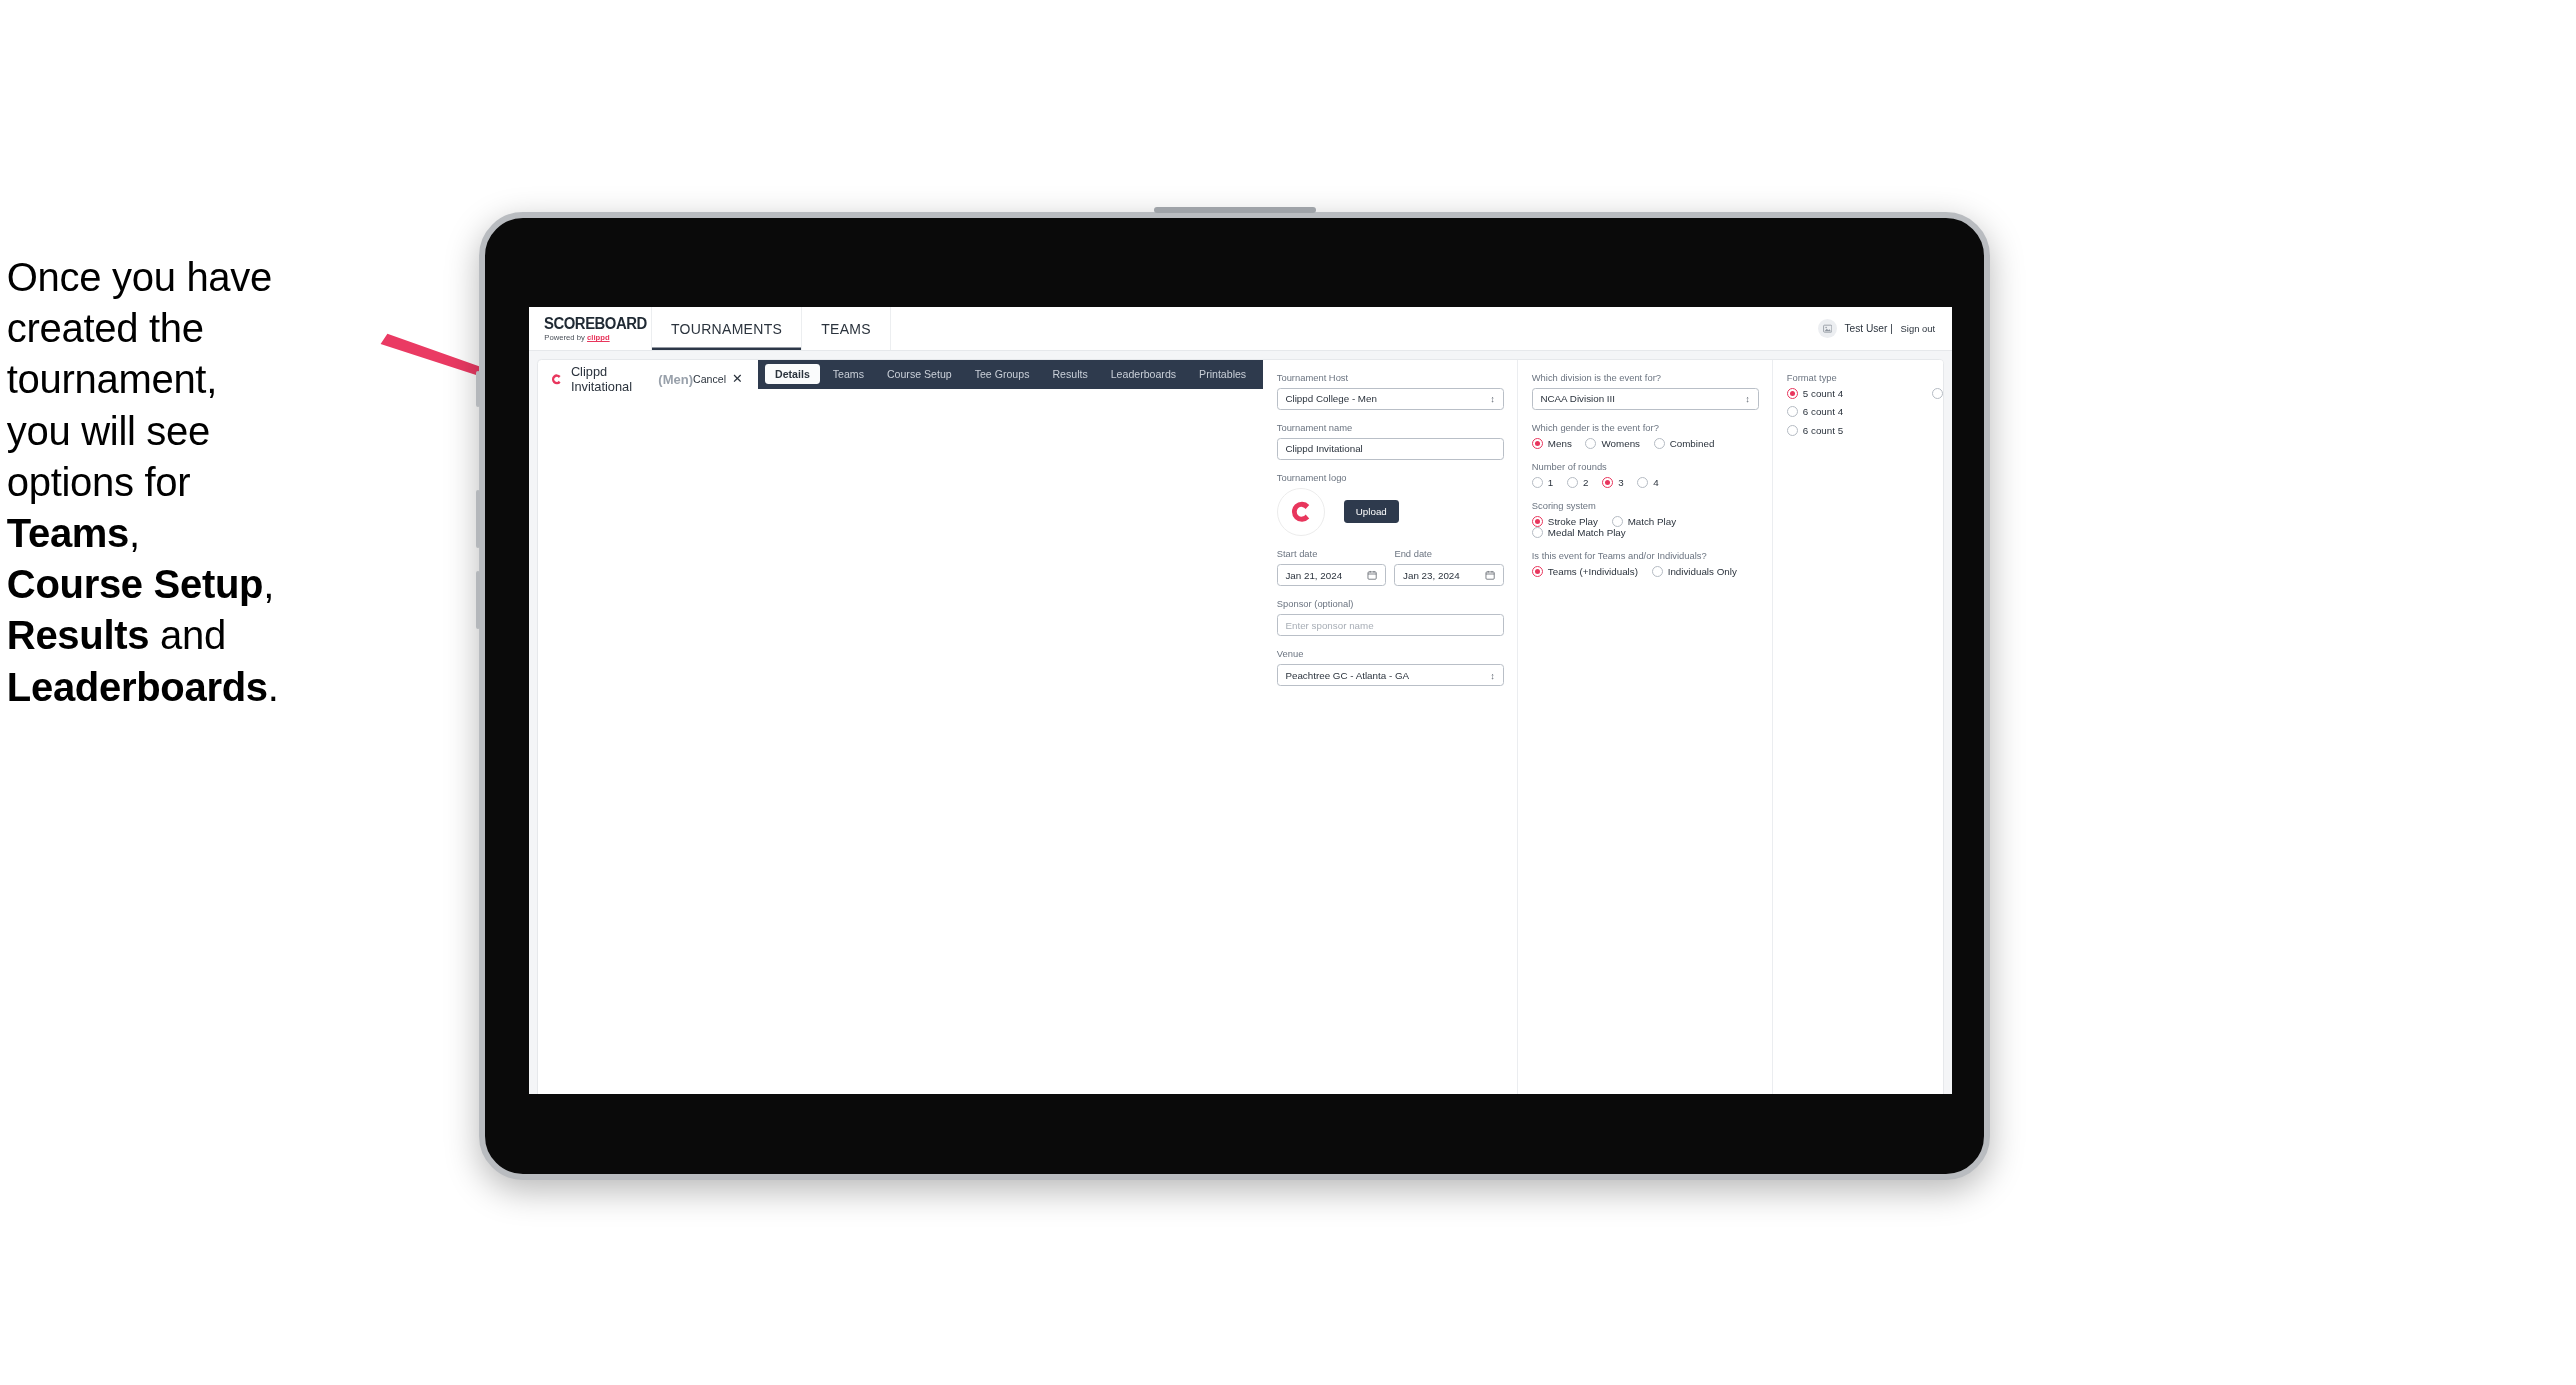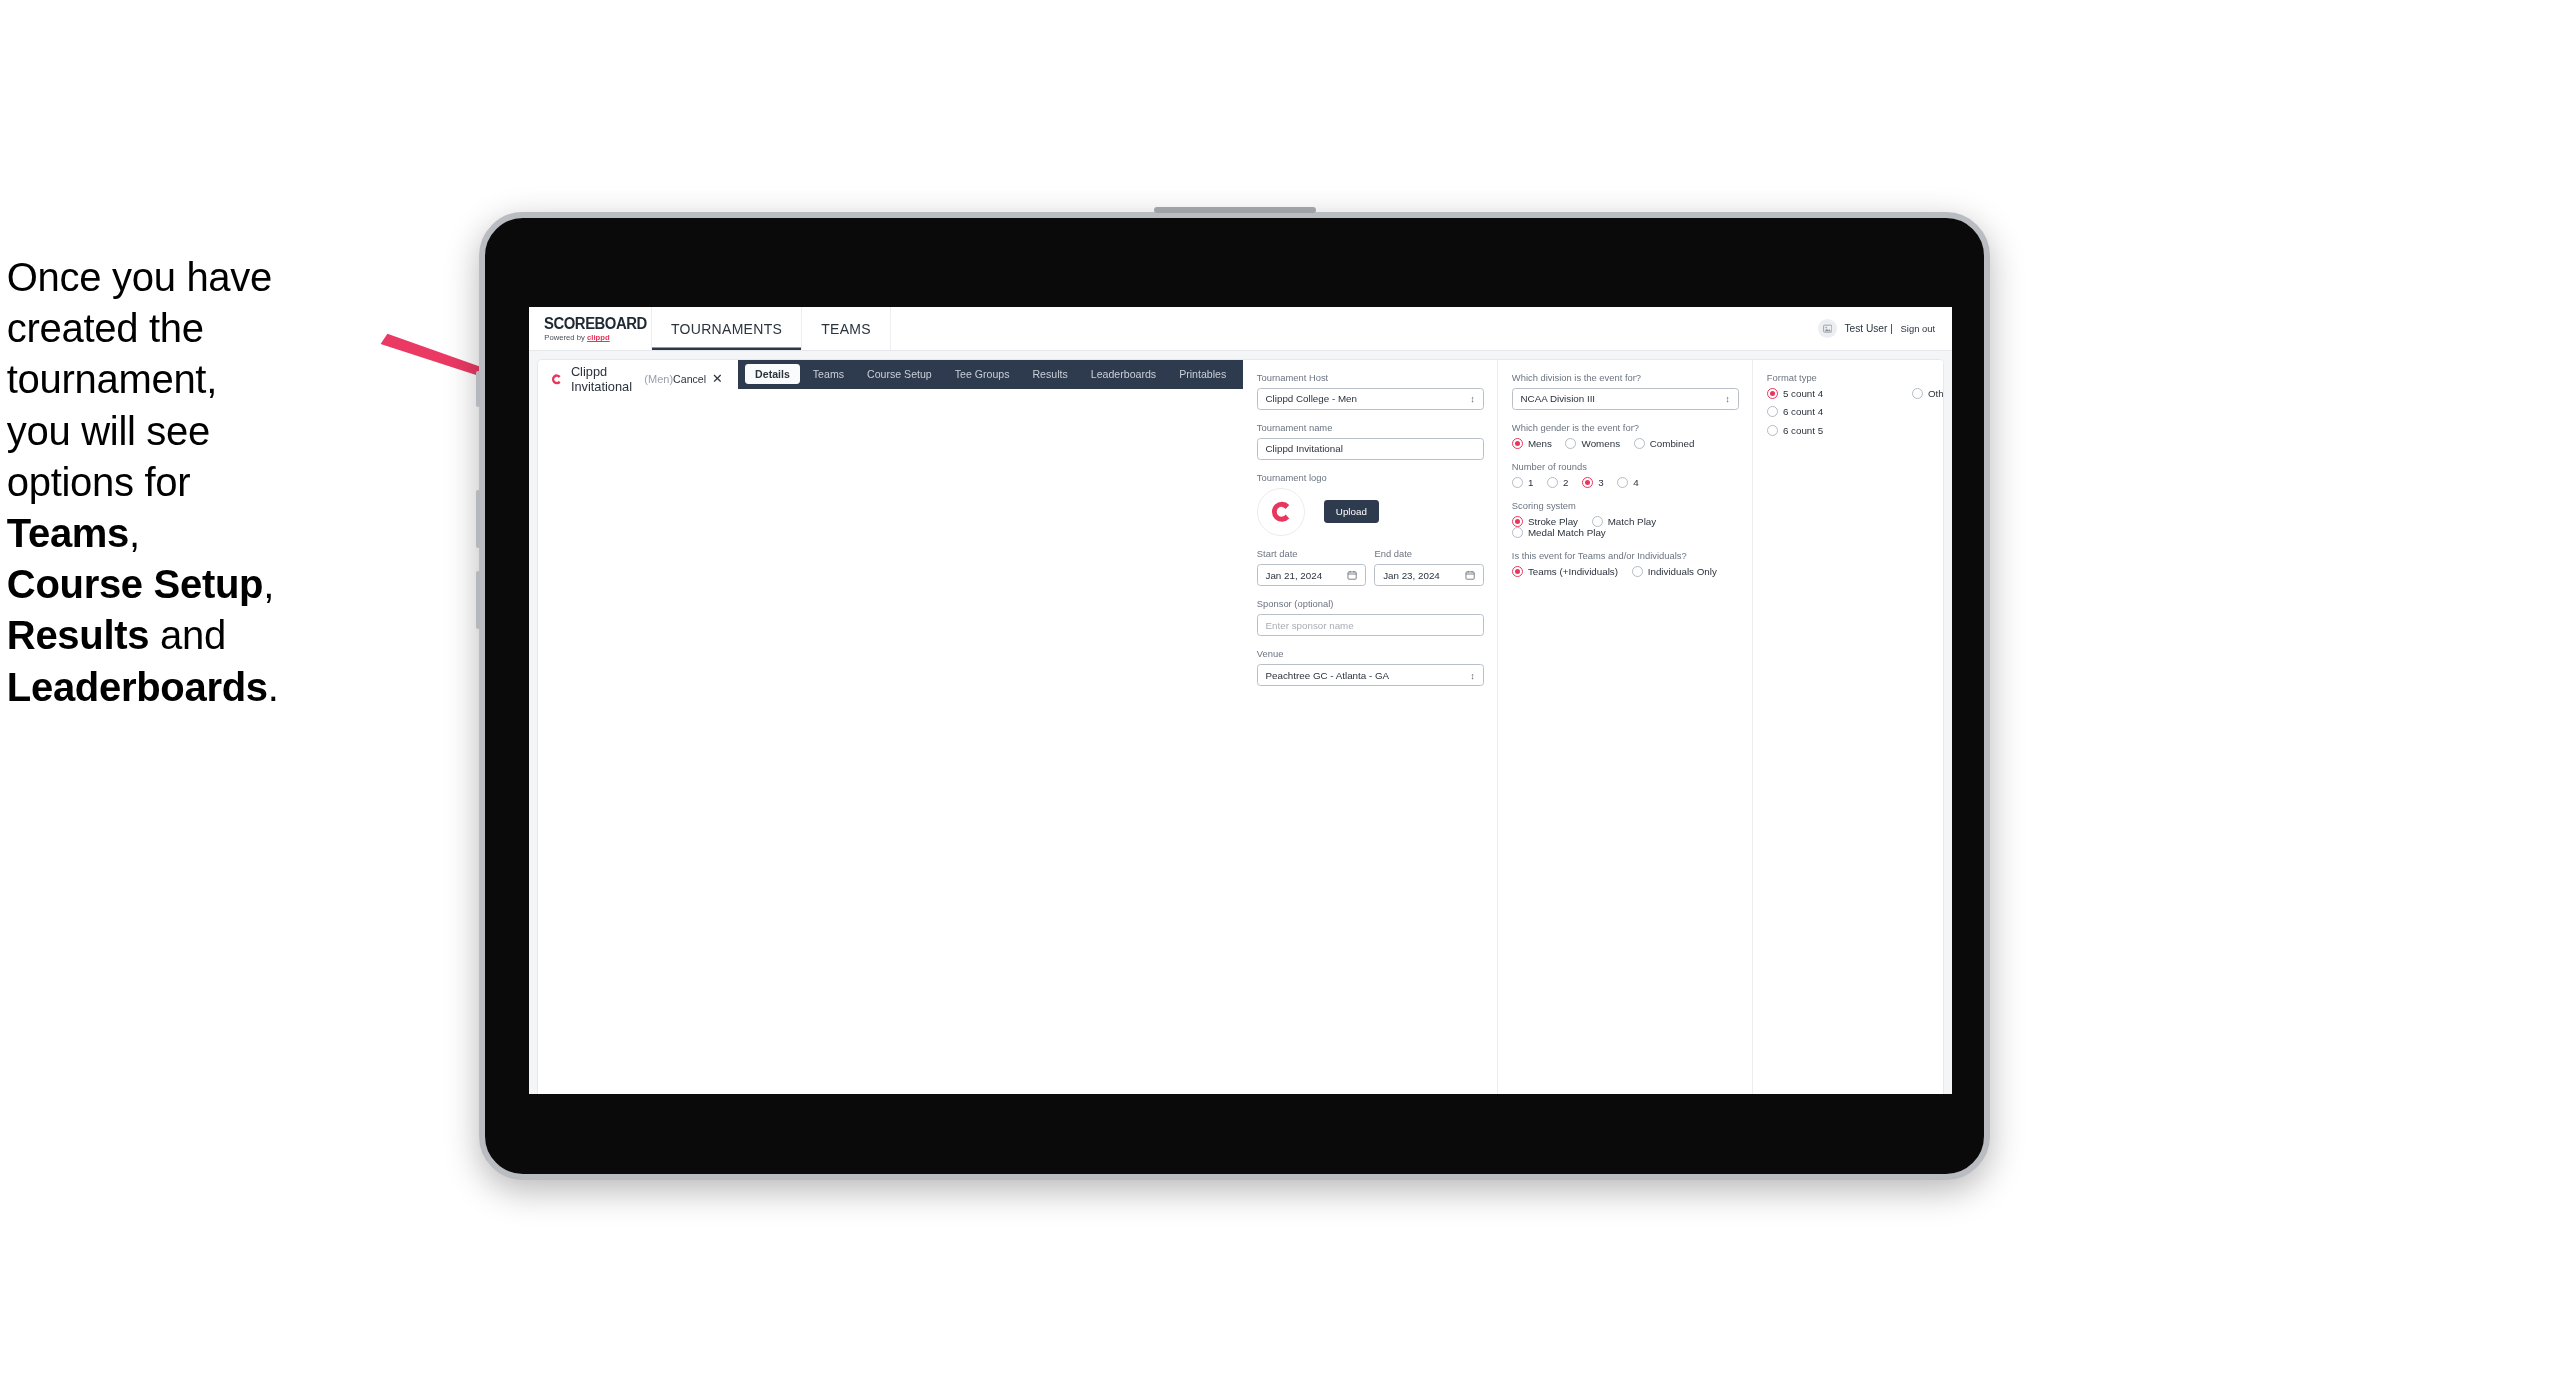--- a/index.html
+++ b/index.html
@@ -90,21 +90,21 @@
     display: flex; flex-direction: row; overflow: hidden;
   }
   #cardhead {
     height: 39px; display: flex; align-items: center; padding: 0 15.3px 0 12px;
   }
   .logo-c {
     width: 19px; height: 19px; margin-right: 8.5px;
     display: flex; align-items: center; justify-content: center;
   }
   .tname { font-size: 12.8px; color: #2b333d; }
-  .tgender { font-size: 11px; color: #98a0aa; margin-left: 6px; }
+  .tgender { font-size: 13px; color: #98a0aa; margin-left: 20px; font-weight: bold; }
   #cardhead .sp { flex: 1; }
   .cancelx { display: flex; align-items: center; gap: 6px; cursor: pointer; }
   .cancelx .t { font-size: 10.6px; color: #2b333d; }
   .cancelx .x { font-size: 12.8px; color: #2b333d; line-height: 1; }
 
   
   #tabs {
     background: #2e3a4d; height: 29px; display: flex; align-items: center;
     padding: 0 6.8px; gap: 2.6px;
   }

